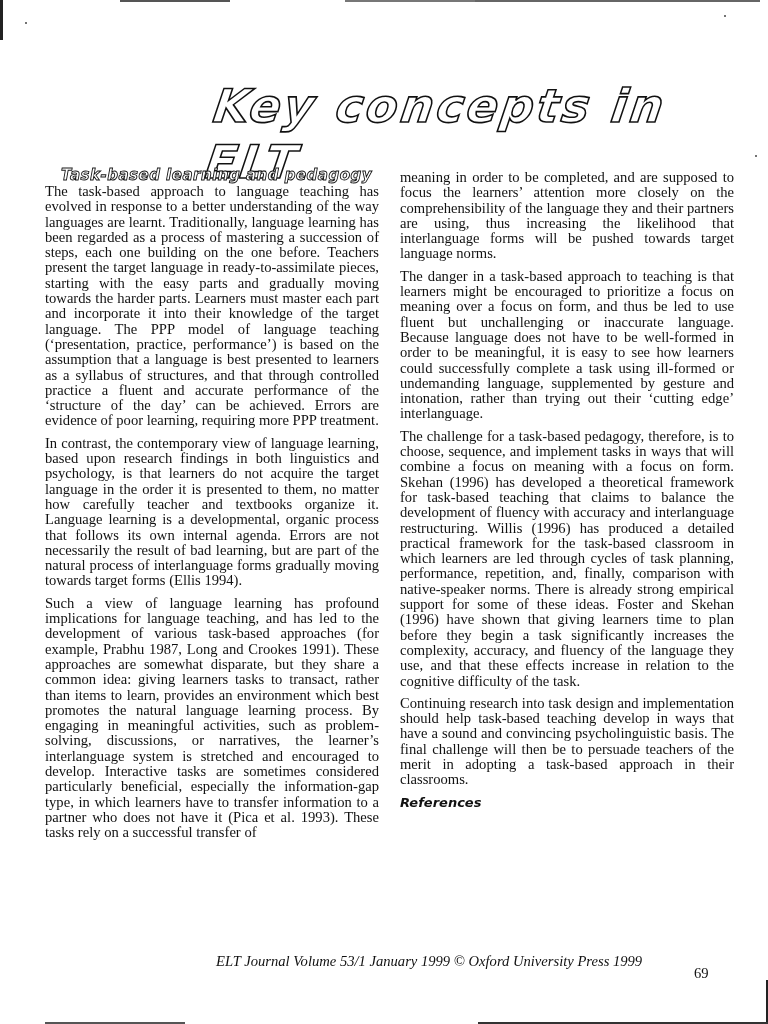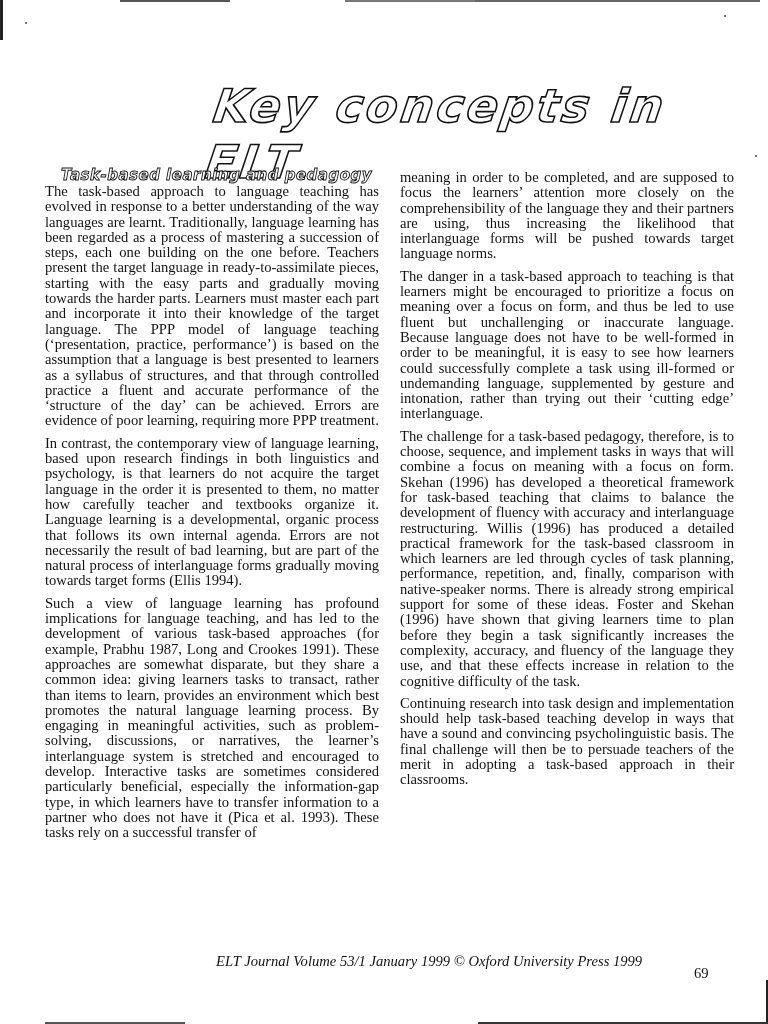--- a/index.html
+++ b/index.html
@@ -77,16 +77,17 @@
   <p>
     <span>Such a view of language learning has profound implications for language teaching, and has led to the development of various task-based approaches (for example, Prabhu 1987, Long and Crookes 1991). These approaches are somewhat disparate, but they share a common idea: giving learners tasks to transact, rather than items to learn, provides an environment which best promotes the natural language learning process. By engaging in meaningful activities, such as problem-solving, discussions, or narratives, the learner’s interlanguage system is stretched and encouraged to develop. Interactive tasks are sometimes considered particularly beneficial, especially the information-gap type, in which learners have to transfer information to a partner who does not have it (Pica </span><span class="em">et al.</span><span> 1993). These tasks rely on a successful transfer of</span>
   </p>
 </div>
 
 <div class="col col-right">
   <p>meaning in order to be completed, and are supposed to focus the learners’ attention more closely on the comprehensibility of the language they and their partners are using, thus increasing the likelihood that interlanguage forms will be pushed towards target language norms.</p>
   <p>The danger in a task-based approach to teaching is that learners might be encouraged to prioritize a focus on meaning over a focus on form, and thus be led to use fluent but unchallenging or inaccurate language. Because language does not have to be well-formed in order to be meaningful, it is easy to see how learners could successfully complete a task using ill-formed or undemanding language, supplemented by gesture and intonation, rather than trying out their ‘cutting edge’ interlanguage.</p>
   <p>The challenge for a task-based pedagogy, therefore, is to choose, sequence, and implement tasks in ways that will combine a focus on meaning with a focus on form. Skehan (1996) has developed a theoretical framework for task-based teaching that claims to balance the development of fluency with accuracy and interlanguage restructuring. Willis (1996) has produced a detailed practical framework for the task-based classroom in which learners are led through cycles of task planning, performance, repetition, and, finally, comparison with native-speaker norms. There is already strong empirical support for some of these ideas. Foster and Skehan (1996) have shown that giving learners time to plan before they begin a task significantly increases the complexity, accuracy, and fluency of the language they use, and that these effects increase in relation to the cognitive difficulty of the task.</p>
   <p>Continuing research into task design and implementation should help task-based teaching develop in ways that have a sound and convincing psycholinguistic basis. The final challenge will then be to persuade teachers of the merit in adopting a task-based approach in their classrooms.</p>
+  <div class="ref-heading">References</div>
 </div>
 
 <div class="footer">ELT Journal Volume 53/1 January 1999 © Oxford University Press 1999</div>
 <div class="page-number">69</div>
 
 </body></html>

